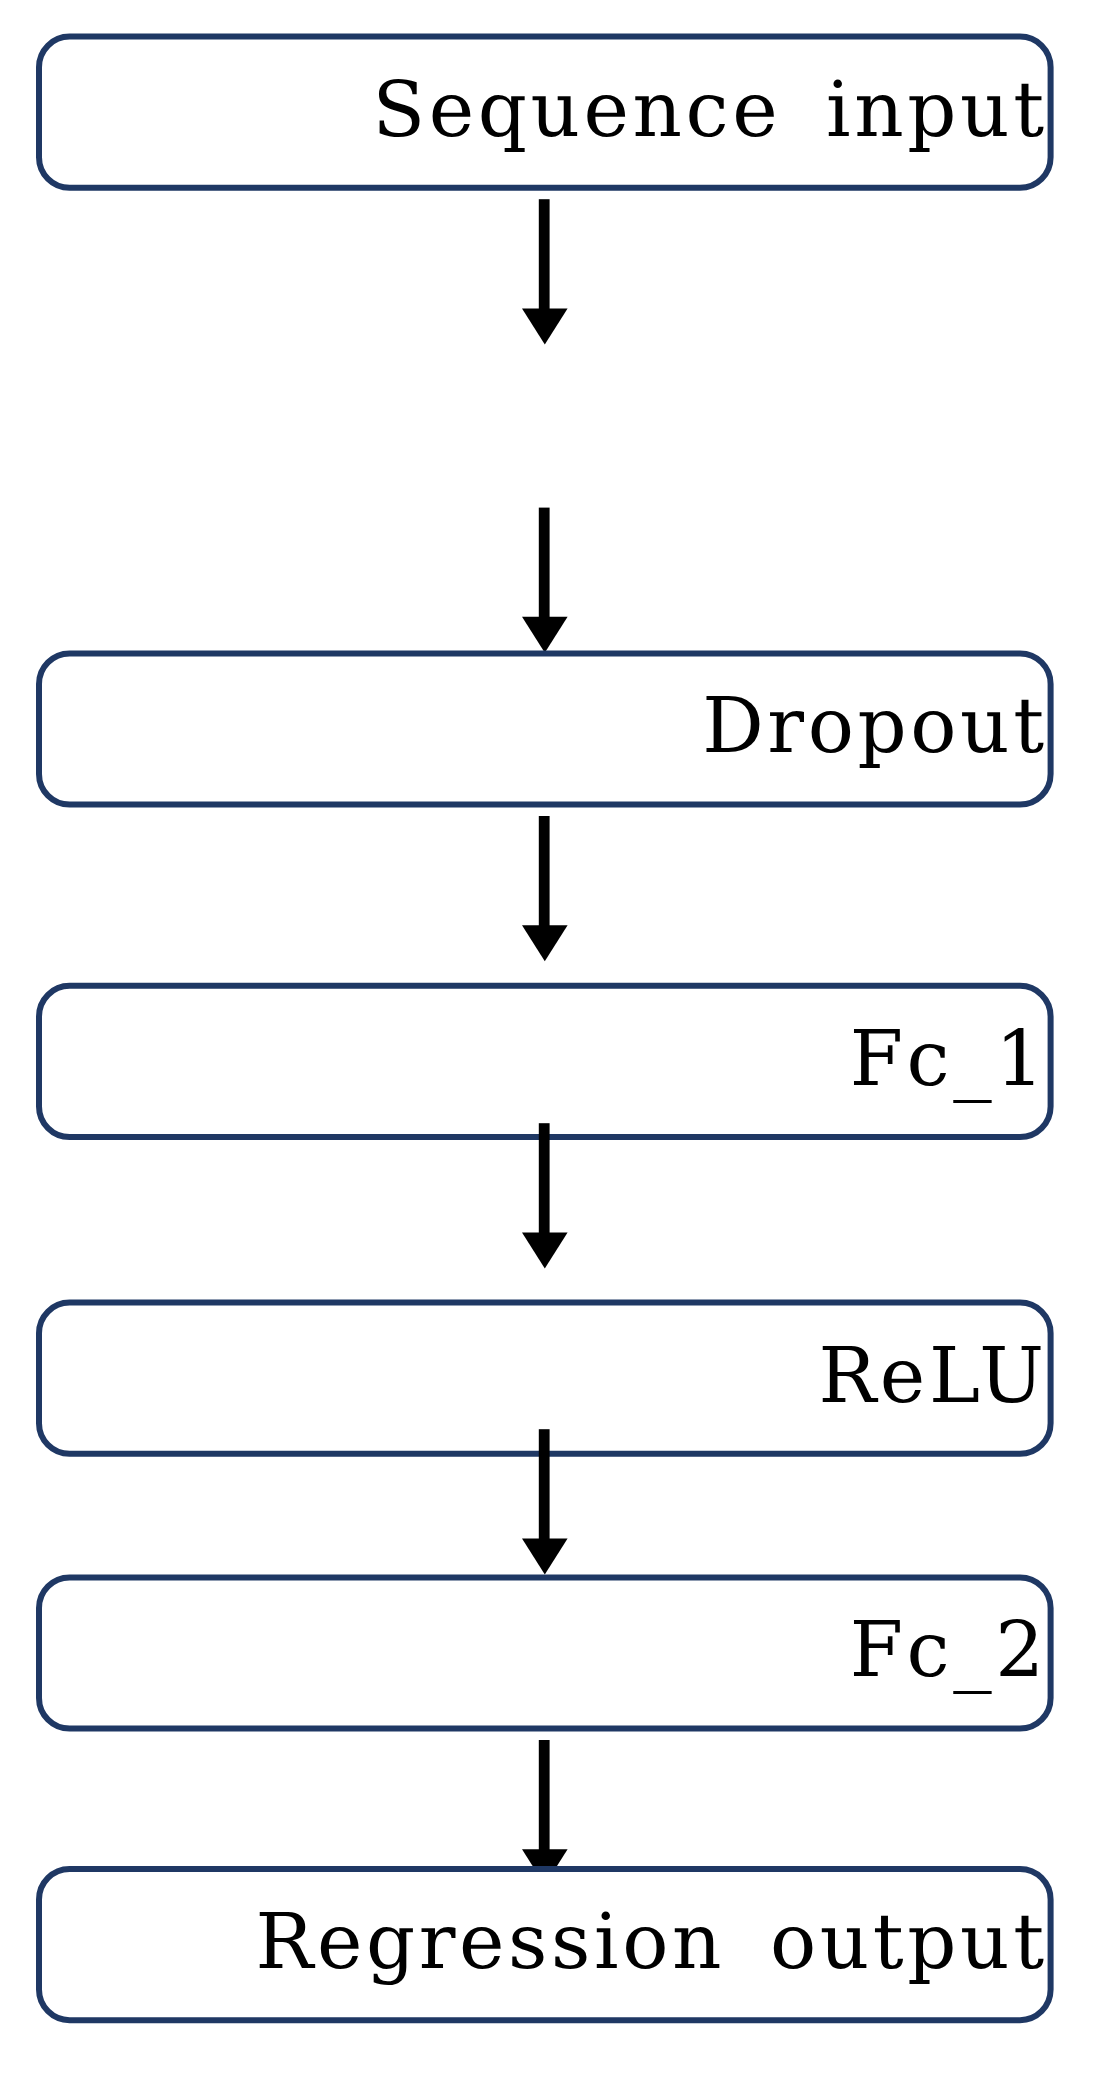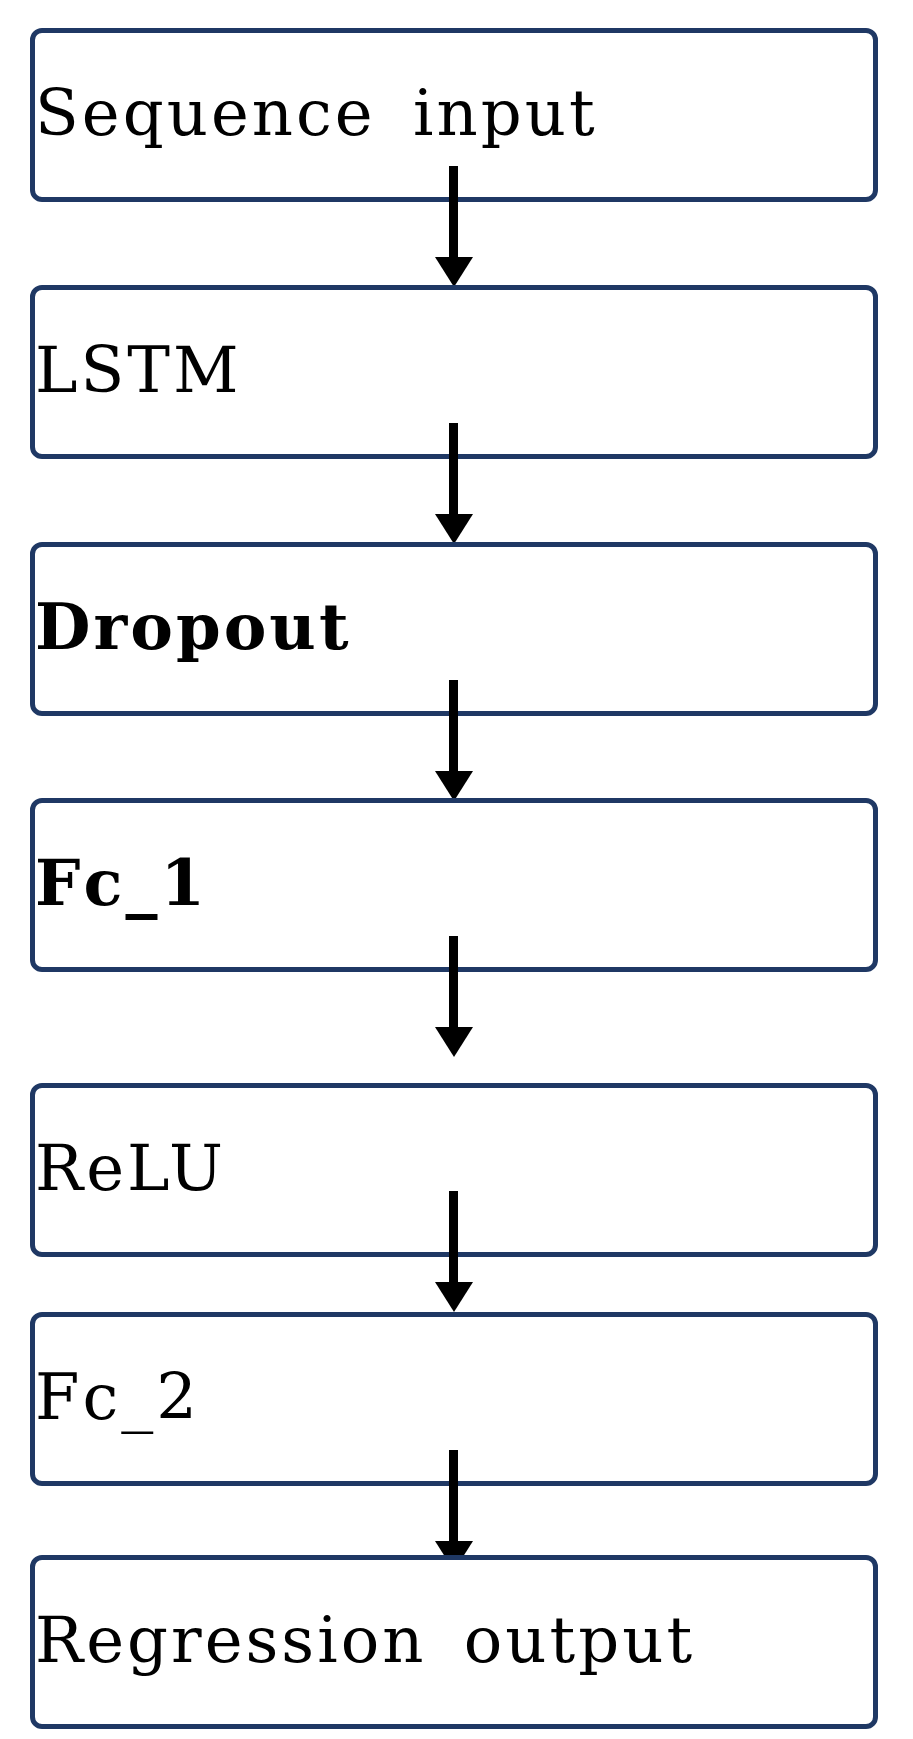--- a/index.html
+++ b/index.html
@@ -11,40 +11,40 @@
   }
   html,body{margin:0;padding:0;}
   body{
     width:913px;height:1739px;
     background:var(--background);
     font-family:"DejaVu Serif","Liberation Serif",serif;
     position:relative;overflow:hidden;
   }
   .canvas{position:absolute;left:0;top:0;width:913px;height:1739px;}
   .node{
-    position:absolute;left:30px;width:848px;height:174px;
+    position:absolute;left:30px;width:848px;height:131px;
     box-sizing:border-box;
     border:5px solid var(--node-border);
-    border-radius:12px;
+    border-radius:28px;
     background:var(--node-fill);
-    display:flex;align-items:center;justify-content:flex-start;
+    display:flex;align-items:center;justify-content:flex-end;
   }
   .node-label{
     color:var(--label-text);
     font-size:64px;
     letter-spacing:3px;
     word-spacing:14px;
     white-space:nowrap;
     line-height:1;
     padding-bottom:4px;
   }
   .node1{top:28px;}
   .node2{top:285px;}
-  .node3{top:542px;font-weight:bold;}
-  .node4{top:798px;font-weight:bold;}
+  .node3{top:542px;}
+  .node4{top:819px;}
   .node5{top:1053px;margin-top:30px;}
   .node6{top:1312px;}
   .node7{top:1555px;}
   .arrow{
     position:absolute;left:435px;width:38px;height:121px;
   }
   .arrow1{top:166px;}
   .arrow2{top:423px;}
   .arrow3{top:680px;}
   .arrow4{top:936px;}
@@ -68,23 +68,20 @@
 
   <div class="node node1">
     <span class="node-label">Sequence input</span>
   </div>
 
   <div class="arrow arrow1">
     <div class="shaft"></div>
     <div class="head"></div>
   </div>
 
-  <div class="node node2">
-    <span class="node-label">LSTM</span>
-  </div>
 
   <div class="arrow arrow2">
     <div class="shaft"></div>
     <div class="head"></div>
   </div>
 
   <div class="node node3">
     <span class="node-label">Dropout</span>
   </div>
 

